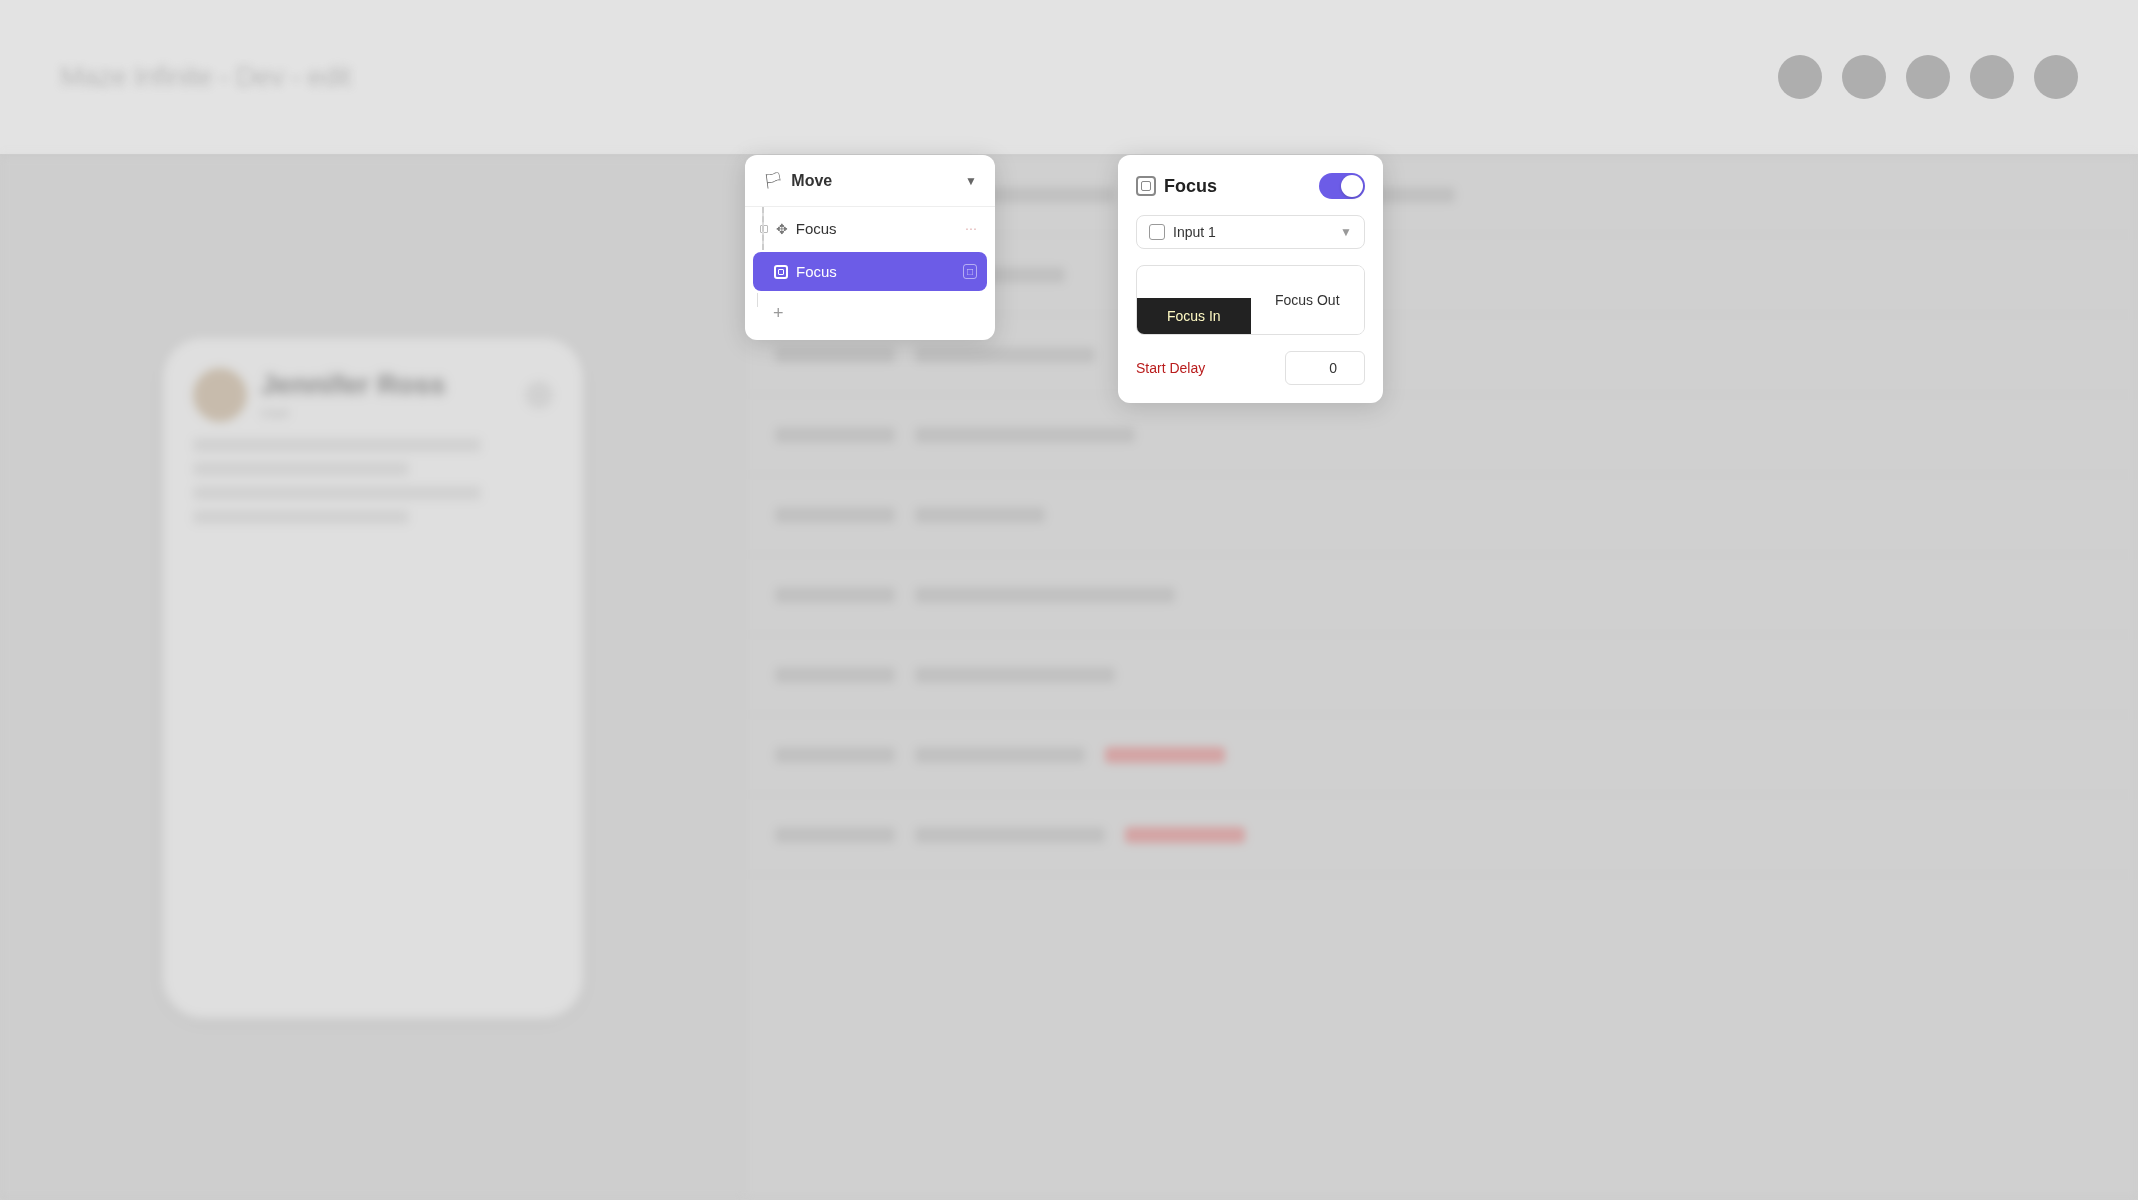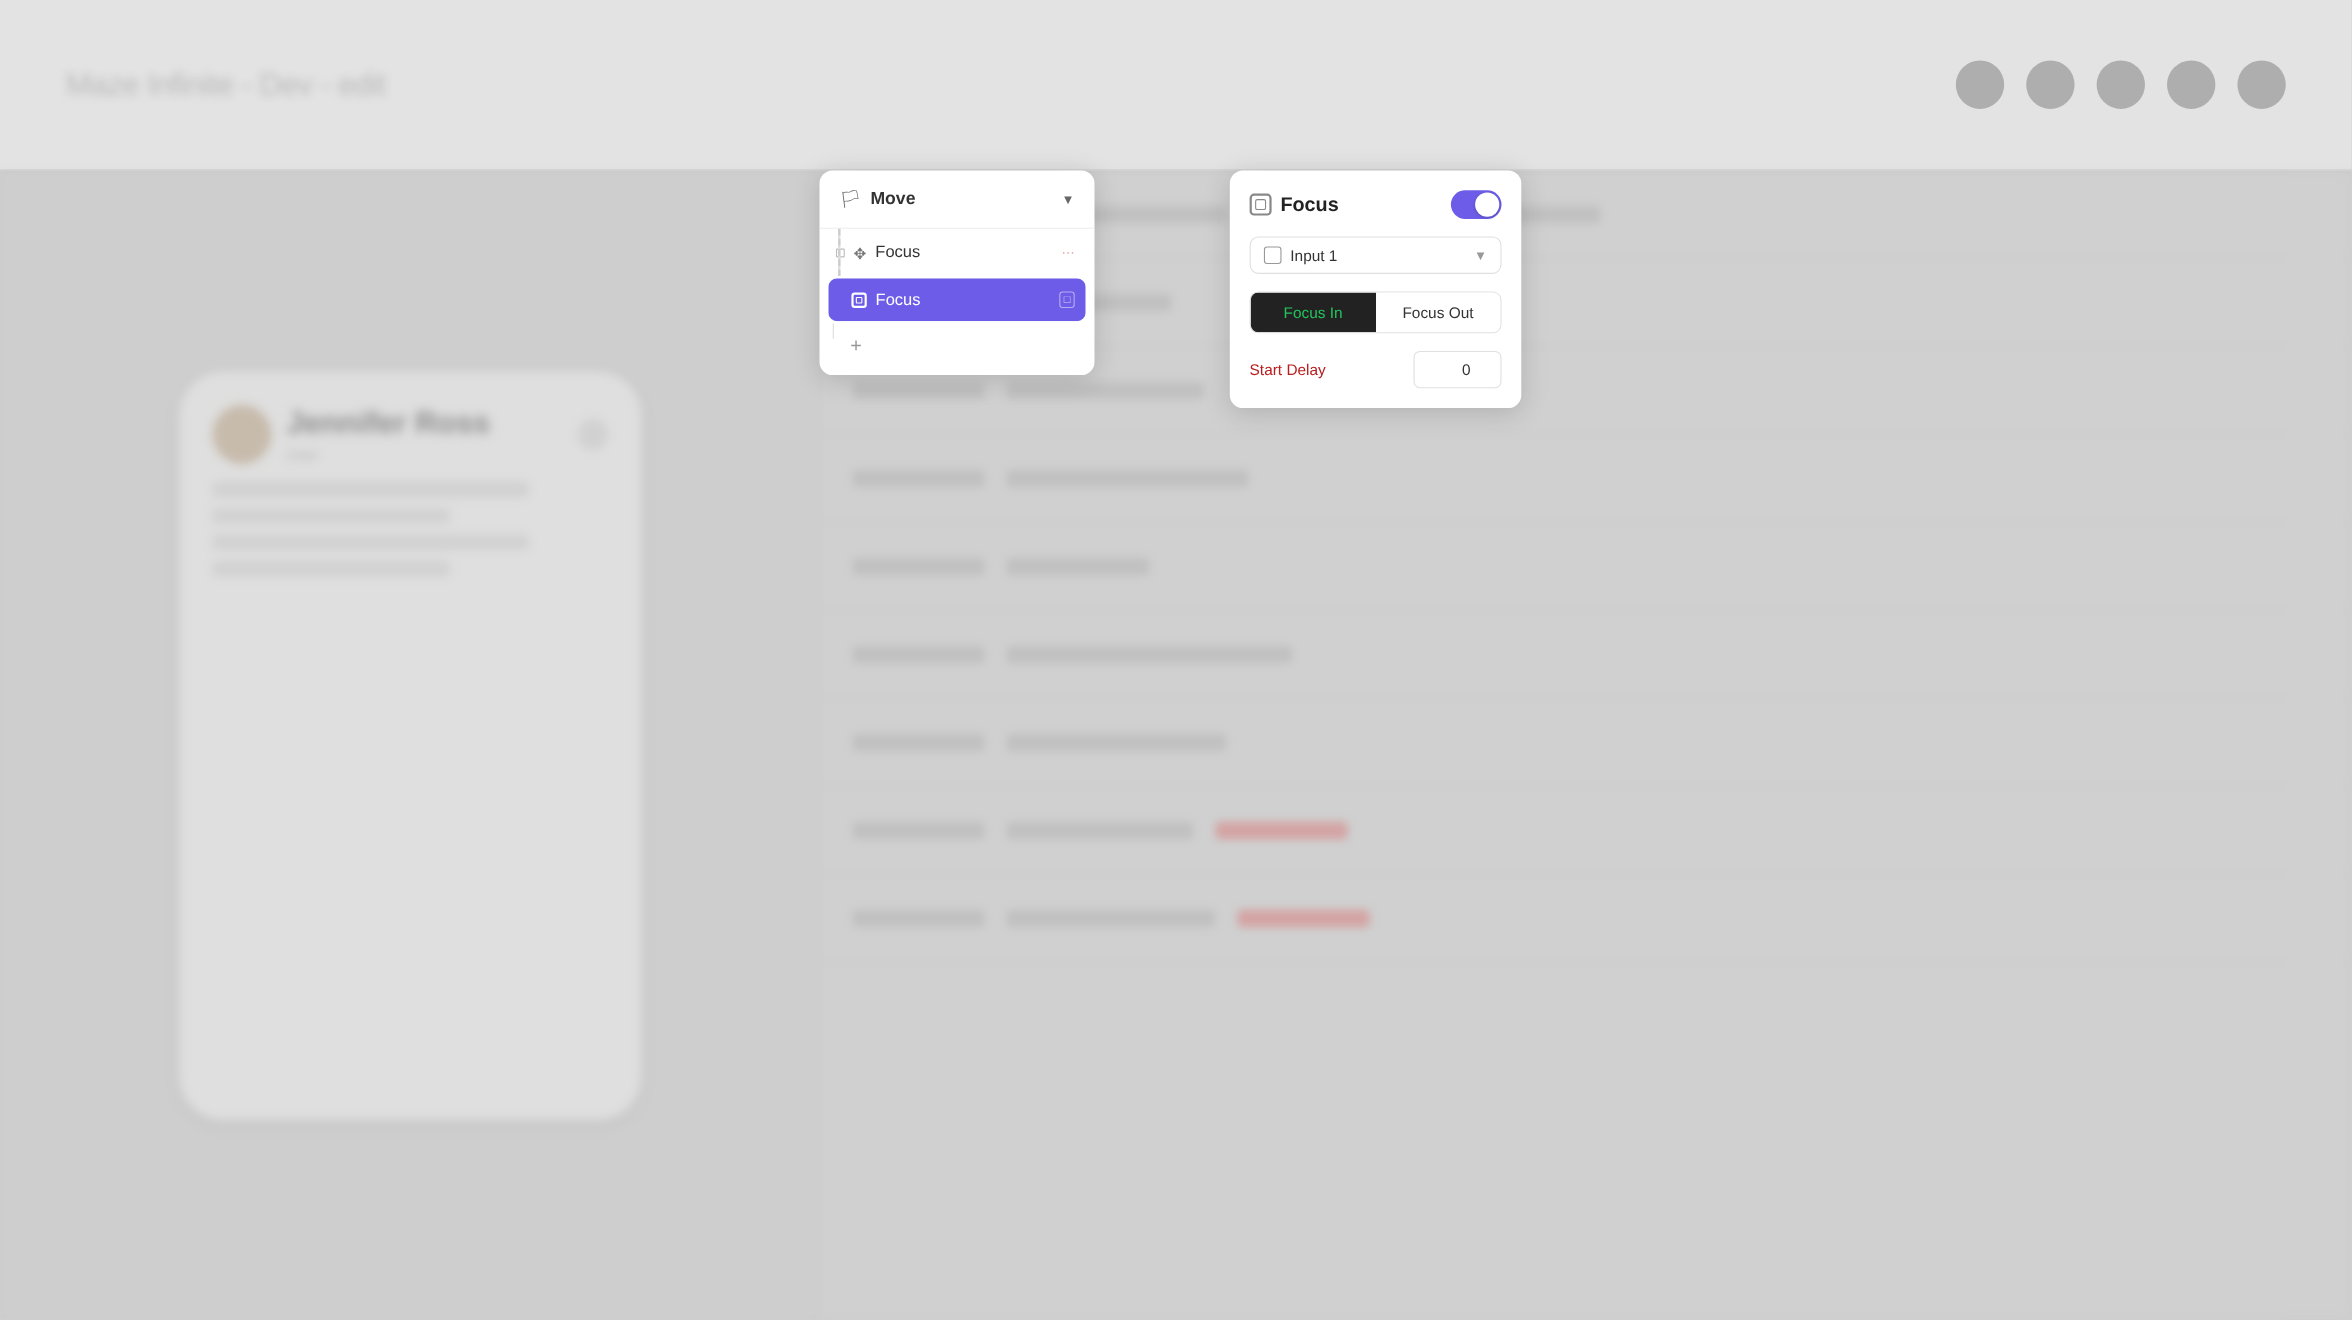--- a/index.html
+++ b/index.html
@@ -412,21 +412,22 @@
       font-size: 14px;
       font-weight: 500;
       cursor: pointer;
       background: white;
       color: #333;
       border: none;
     }
 
     .focus-tab.active {
       background: #222;
-      color: #22c55e;
+      color: #fef9c3;
+      margin-top: 32px;
     }
 
     
     .start-delay-row {
       display: flex;
       align-items: center;
       justify-content: space-between;
     }
 
     .start-delay-label {

